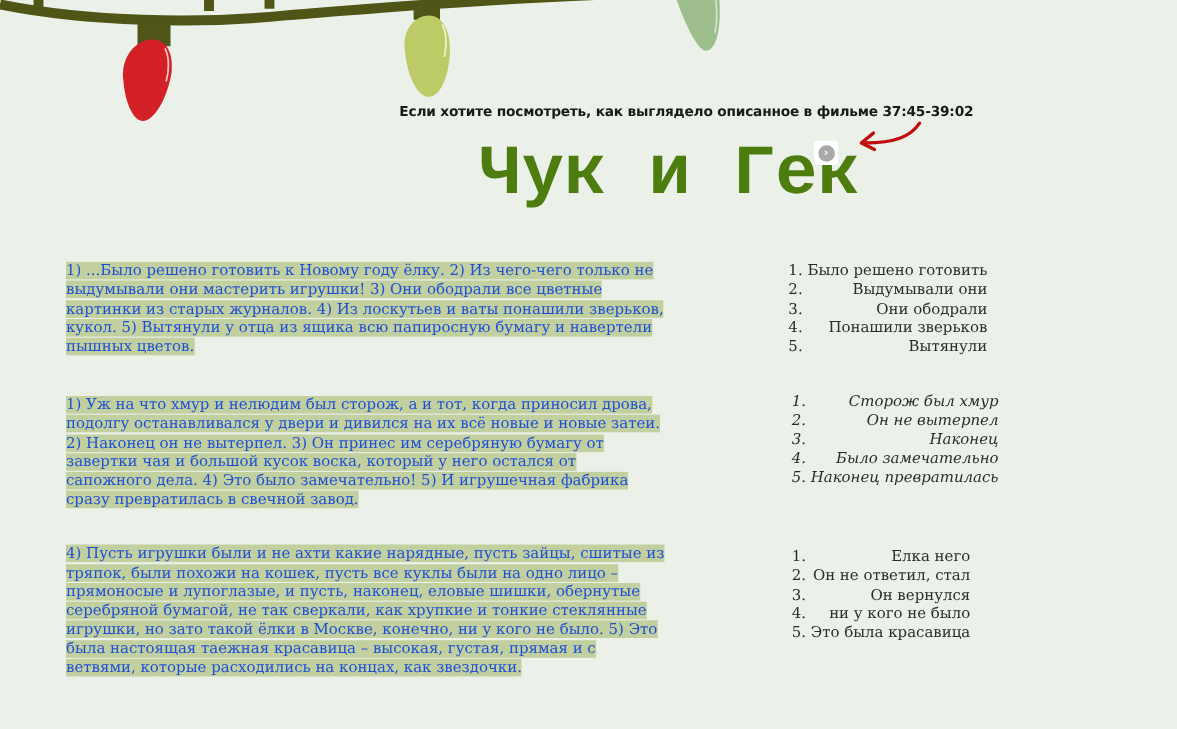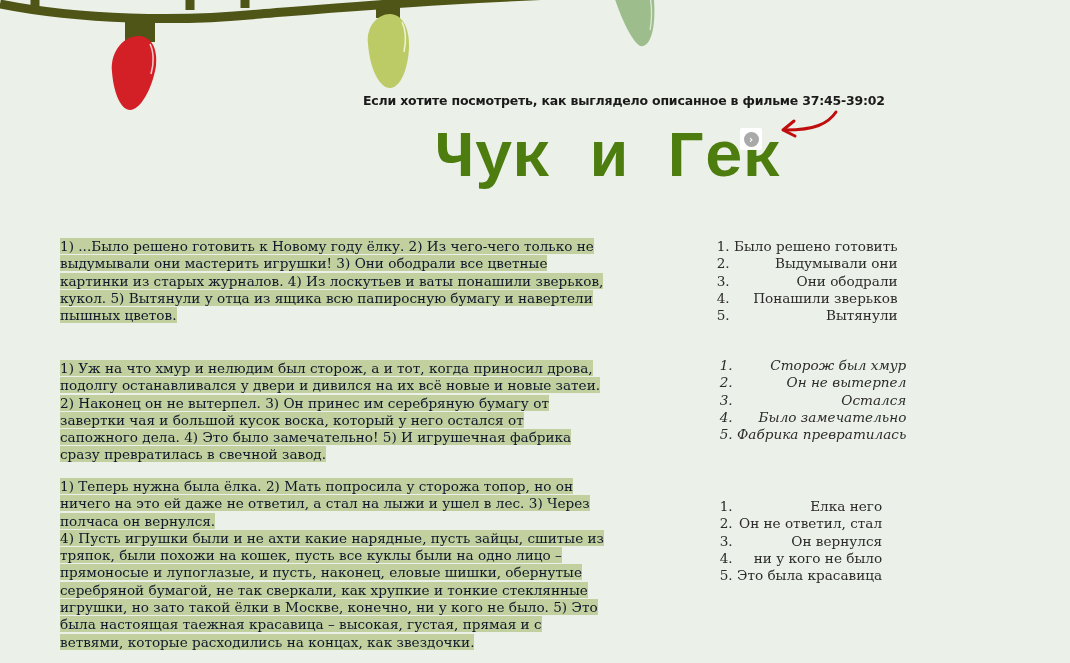--- a/index.html
+++ b/index.html
@@ -29,21 +29,21 @@
       background: #fff; border-radius: 2px;
       display: flex; align-items: center; justify-content: center;
     }
     .play-btn .circ {
       width: 15px; height: 15px; border-radius: 50%; background: #a9a9a9;
       color: #fff; font-size: 10px; line-height: 15px; text-align: center;
       font-family: "DejaVu Sans", sans-serif; font-weight: bold;
     }
     .para {
       position: absolute; left: 60px; width: 545px;
-      font-size: 13.6px; line-height: 17.3px; color: #0f172a;
+      font-size: 13.6px; line-height: 17.3px; color: #1d4ed8;
     }
     .para span.hl {
       background: #c2d09f;
       box-decoration-break: clone; -webkit-box-decoration-break: clone;
     }
     .p1 { top: 238px; }
     .p2 { top: 360px; }
     .p3 { top: 478px; }
     .summary {
       position: absolute; left: 700px; margin: 0; padding-left: 34px;
@@ -94,38 +94,38 @@
 
 <div class="para p1">
   <span class="hl">1) ...Было решено готовить к Новому году ёлку. 2) Из чего-чего только не выдумывали они мастерить игрушки! 3) Они ободрали все цветные картинки из старых журналов. 4) Из лоскутьев и ваты понашили зверьков, кукол. 5) Вытянули у отца из ящика всю папиросную бумагу и навертели пышных цветов.</span>
 </div>
 
 <div class="para p2">
   <span class="hl">1) Уж на что хмур и нелюдим был сторож, а и тот, когда приносил дрова, подолгу останавливался у двери и дивился на их всё новые и новые затеи. 2) Наконец он не вытерпел.  3) Он принес им серебряную бумагу от завертки чая и большой кусок воска, который у него остался от сапожного дела. 4) Это было замечательно! 5) И игрушечная фабрика сразу превратилась в свечной завод.</span>
 </div>
 
 <div class="para p3">
-  <span class="hl">1) Теперь нужна была ёлка.  2) Мать попросила у сторожа топор, но он ничего на это ей даже не ответил, а стал на лыжи и ушел в лес. 3) Через полчаса он вернулся.</span><br>
+  <br>
   <span class="hl">4) Пусть игрушки были и не ахти какие нарядные, пусть зайцы, сшитые из тряпок, были похожи на кошек, пусть все куклы были на одно лицо – прямоносые и лупоглазые, и пусть, наконец, еловые шишки, обернутые серебряной бумагой, не так сверкали, как хрупкие и тонкие стеклянные игрушки, но зато такой ёлки в Москве, конечно, ни у кого не было. 5) Это была настоящая таежная красавица – высокая, густая, прямая и с ветвями, которые расходились на концах, как звездочки.</span>
 </div>
 
 <ol class="summary s1">
   <li>Было решено готовить</li>
   <li>Выдумывали они</li>
   <li>Они ободрали</li>
   <li>Понашили зверьков</li>
   <li>Вытянули</li>
 </ol>
 
 <ol class="summary s2">
   <li>Сторож был хмур</li>
   <li>Он не вытерпел</li>
-  <li>Остался</li>
+  <li>Наконец</li>
   <li>Было замечательно</li>
-  <li>Фабрика превратилась</li>
+  <li>Наконец превратилась</li>
 </ol>
 
 <ol class="summary s3">
   <li>Елка него</li>
   <li>Он не ответил, стал</li>
   <li>Он вернулся</li>
   <li>ни у кого не было</li>
   <li>Это была красавица</li>
 </ol>
 

